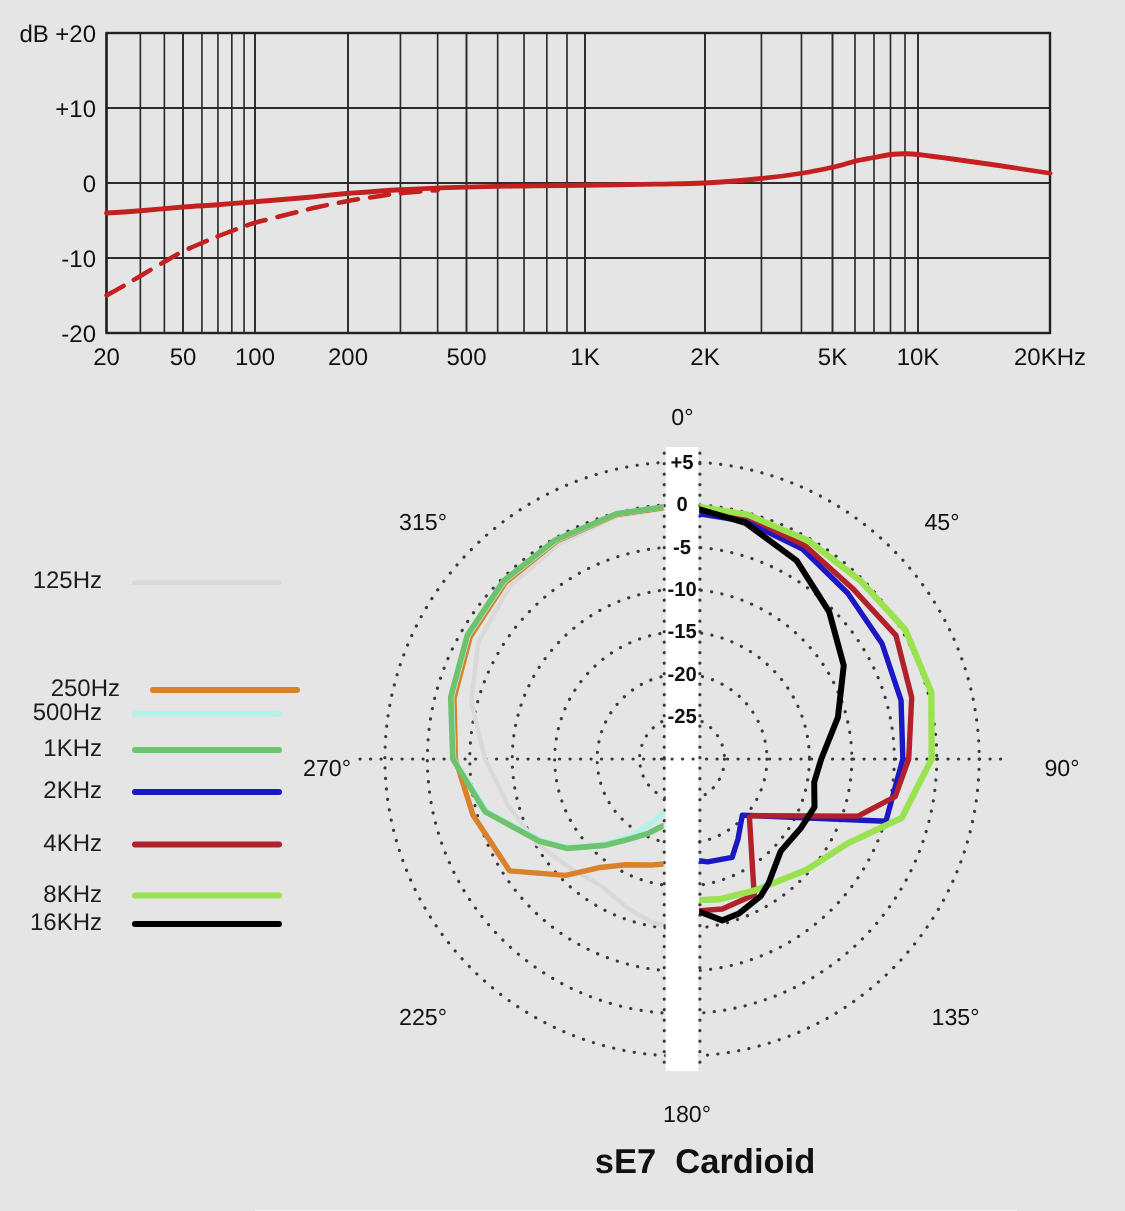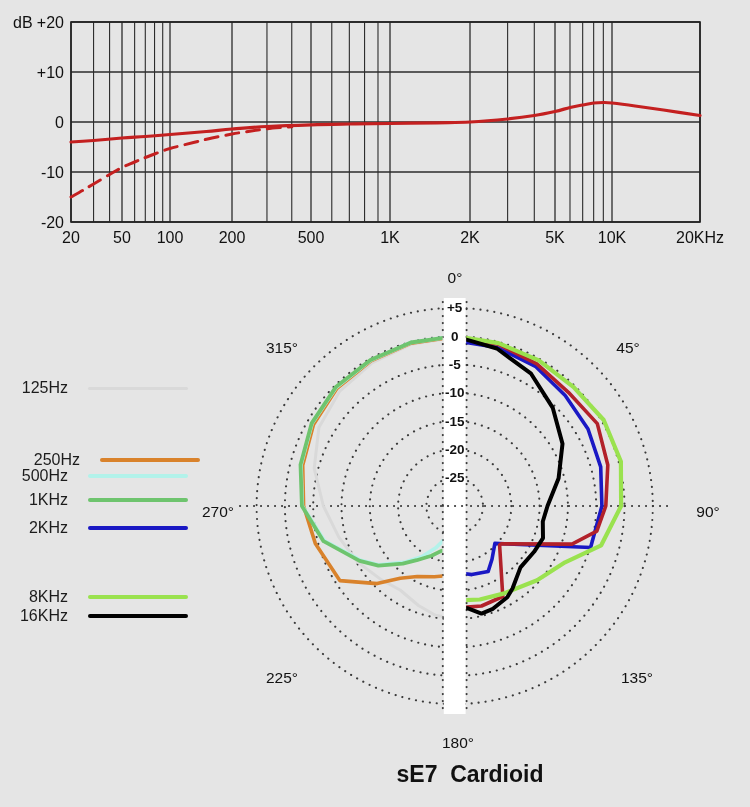--- a/index.html
+++ b/index.html
@@ -143,20 +143,24 @@
         <div class="legend-line" style="background: rgb(178, 242, 234); height: 4px; top: 8px;"></div>
       </div>
       <div class="legend-row" style="top: 490px; left: 0px; width: 200px;">
         <div class="legend-label">1KHz</div>
         <div class="legend-line" style="background: rgb(110, 196, 110); height: 4px; top: 8px;"></div>
       </div>
       <div class="legend-row" style="top: 517.6px; left: 0px; width: 200px; padding-left: 37px;">
         <div class="legend-label">2KHz</div>
         <div class="legend-line" style="background: rgb(26, 24, 196); height: 4px; top: 8px;"></div>
       </div>
+      <div class="legend-row" style="top: 552.5px; left: 0px; width: 200px;">
+        <div class="legend-label">4KHz</div>
+        <div class="legend-line" style="background: rgb(178, 33, 42); height: 4px; top: 8px;"></div>
+      </div>
       <div class="legend-row" style="top: 587.4px; left: 0px; width: 200px;">
         <div class="legend-label">8KHz</div>
         <div class="legend-line" style="background: rgb(154, 226, 79); height: 4px; top: 8px;"></div>
       </div>
       <div class="legend-row" style="top: 606px; left: 0px; width: 200px;">
         <div class="legend-label">16KHz</div>
         <div class="legend-line" style="background: rgb(0, 0, 0); height: 4px; top: 8px;"></div>
       </div>
     </div>
   <div id="chart-title">sE7  Cardioid</div>

